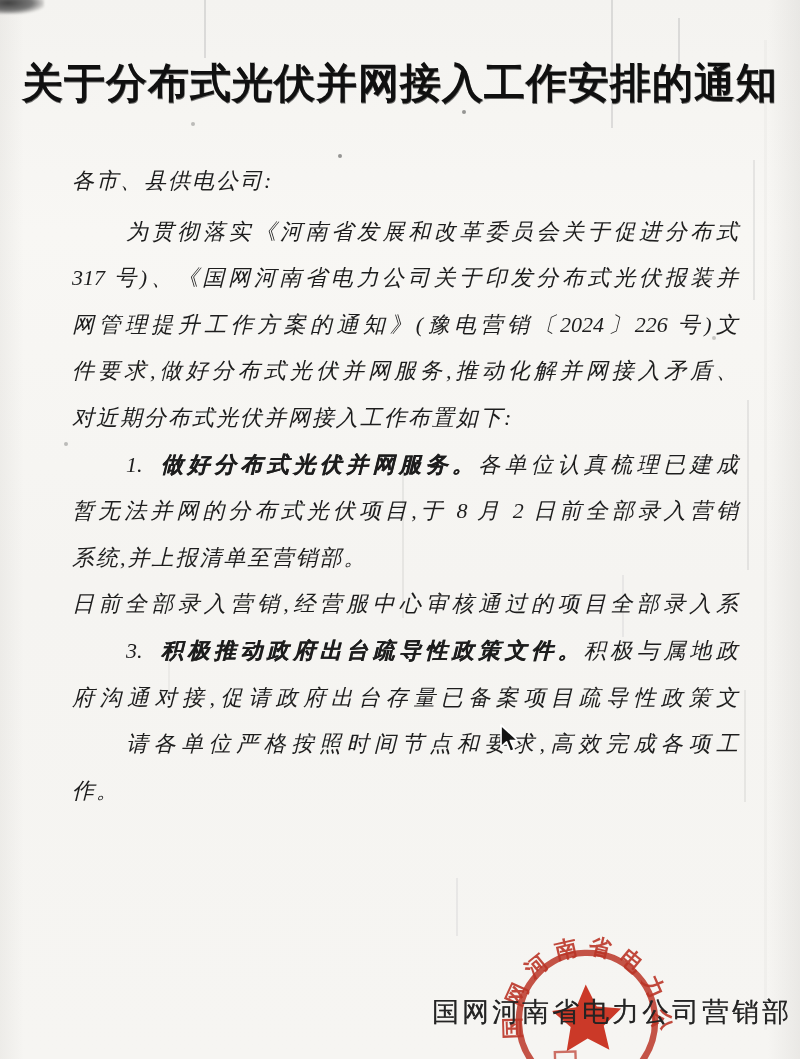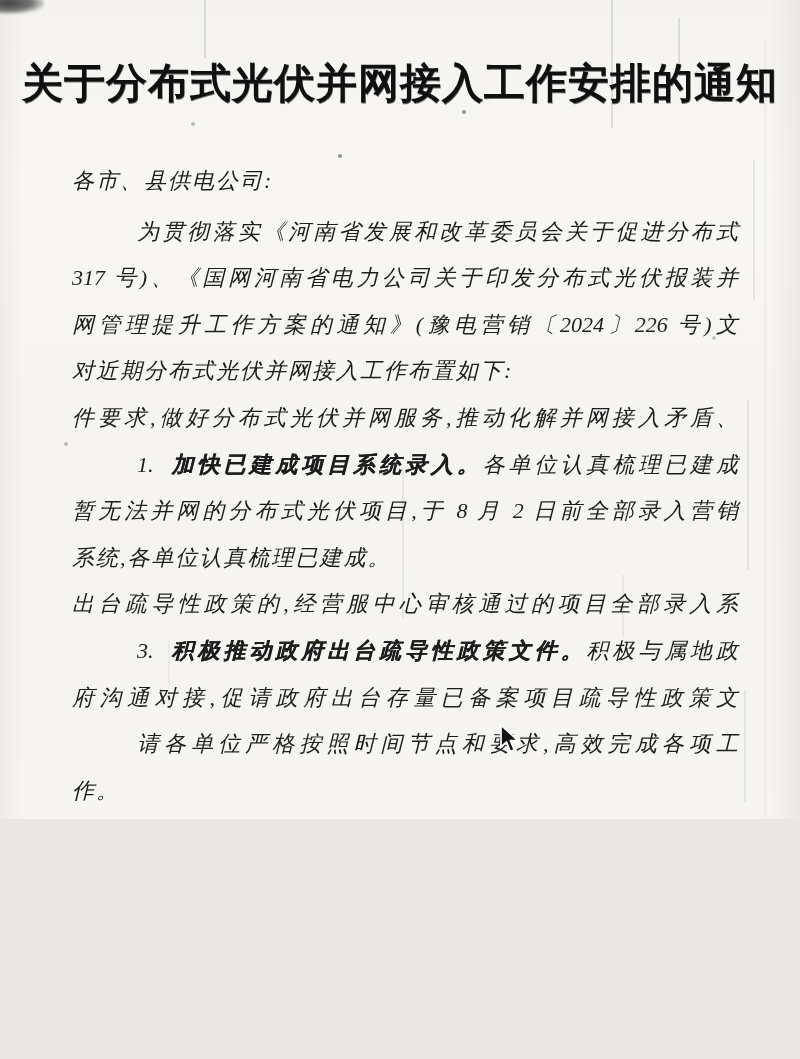--- a/index.html
+++ b/index.html
@@ -1,21 +1,21 @@
 <!DOCTYPE html>
 <html><head>
 <meta charset="utf-8">
 <style>
   html, body { margin: 0; padding: 0; }
   body { width: 800px; height: 1059px; overflow: hidden; background: #e8e7e4; }
 
   .page {
     position: relative;
     width: 800px;
-    height: 819px;
+    height: 1059px;
     overflow: hidden;
     background:
       linear-gradient(90deg, rgba(210,208,204,0.25) 0%, rgba(255,255,255,0) 3%, rgba(255,255,255,0) 96%, rgba(205,203,200,0.3) 100%),
       linear-gradient(180deg, #f4f3f0 0%, #f8f7f4 22%, #f5f4f1 55%, #f6f5f2 100%);
     color: #1c1c1c;
     font-family: "Liberation Serif", "DejaVu Serif", serif;
   }
 
   
   .title {
@@ -44,21 +44,21 @@
     font-style: italic;
   }
   .line { height: 46.6px; white-space: nowrap; }
   .line.justify {
     white-space: normal;
     text-align: justify;
     text-align-last: justify;
     -moz-text-align-last: justify;
   }
   .line.plain { letter-spacing: 2px; }
-  .indent { text-indent: 54px; margin-left: 11px; }
+  .indent { text-indent: 54px; }
   .salutation { margin-bottom: 4px; letter-spacing: 3px; }
   .item-num { margin-right: 14px; }
   .bold { font-weight: bold; text-shadow: 0.4px 0 0 #1d1d1d; }
 
   
   .signature {
     position: absolute;
     left: 432px;
     top: 994px;
     font-size: 27px;
@@ -116,28 +116,28 @@
   <div class="speck" style="left:64px; top:442px; opacity:.6;"></div>
 
   <h1 class="title">关于分布式光伏并网接入工作安排的通知</h1>
 
   <div class="body-text">
     <div class="line plain salutation">各市、县供电公司:</div>
 
     <div class="line justify indent">为贯彻落实《河南省发展和改革委员会关于促进分布式</div>
     <div class="line justify">317 号)、《国网河南省电力公司关于印发分布式光伏报装并</div>
     <div class="line justify">网管理提升工作方案的通知》(豫电营销〔2024〕226 号)文</div>
+    <div class="line justify">件要求,做好分布式光伏并网服务,推动化解并网接入矛盾、</div>
     <div class="line plain">对近期分布式光伏并网接入工作布置如下:</div>
-    <div class="line justify">件要求,做好分布式光伏并网服务,推动化解并网接入矛盾、</div>
 
-    <div class="line justify indent"><span class="item-num">1.</span><span class="bold">加快已建成项目系统录入。</span><span>各单位认真梳理已建成</span></div>
+    <div class="line justify indent"><span class="item-num">1.</span><span class="bold">做好分布式光伏并网服务。</span><span>各单位认真梳理已建成</span></div>
     <div class="line justify">暂无法并网的分布式光伏项目,于 8 月 2 日前全部录入营销</div>
-    <div class="line plain">系统,各单位认真梳理已建成。</div>
+    <div class="line plain">系统,并上报清单至营销部。</div>
 
-    <div class="line justify">出台疏导性政策的,经营服中心审核通过的项目全部录入系</div>
+    <div class="line justify">日前全部录入营销,经营服中心审核通过的项目全部录入系</div>
 
     <div class="line justify indent"><span class="item-num">3.</span><span class="bold">积极推动政府出台疏导性政策文件。</span><span>积极与属地政</span></div>
     <div class="line justify">府沟通对接,促请政府出台存量已备案项目疏导性政策文</div>
 
     <div class="line justify indent">请各单位严格按照时间节点和要求,高效完成各项工</div>
     <div class="line plain">作。</div>
   </div>
 
   <svg class="seal" width="190" height="190" viewBox="0 0 240 240">
     <defs>

